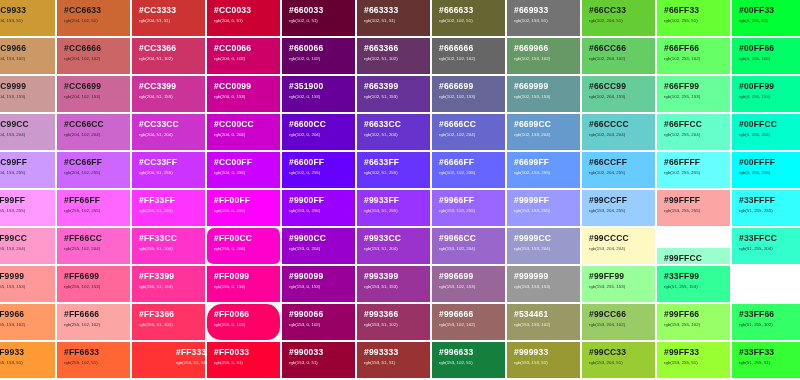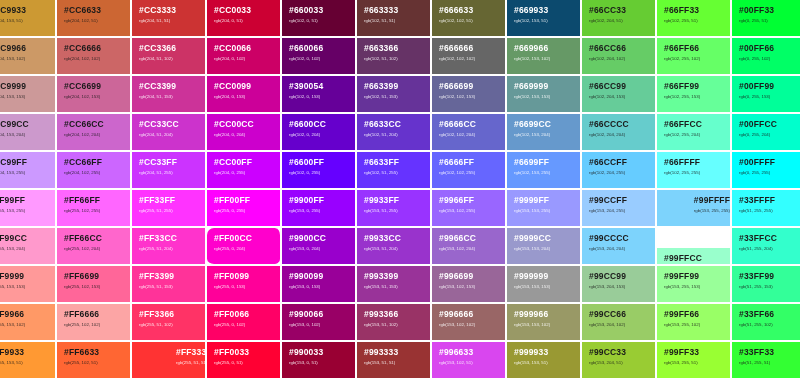--- a/index.html
+++ b/index.html
@@ -87,21 +87,21 @@
         <span class="swatch-rgb">rgb(102, 0, 51)</span>
       </div>
       <div class="swatch-cell light-text" style="background-color: rgb(102, 51, 51);">
         <span class="swatch-hex">#663333</span>
         <span class="swatch-rgb">rgb(102, 51, 51)</span>
       </div>
       <div class="swatch-cell light-text" style="background-color: rgb(102, 102, 51);">
         <span class="swatch-hex">#666633</span>
         <span class="swatch-rgb">rgb(102, 102, 51)</span>
       </div>
-      <div class="swatch-cell light-text" style="background-color: #0c4a6e;">
+      <div class="swatch-cell light-text" style="background-color: #737373;">
         <span class="swatch-hex">#669933</span>
         <span class="swatch-rgb">rgb(102, 153, 51)</span>
       </div>
       <div class="swatch-cell dark-text" style="background-color: rgb(102, 204, 51);">
         <span class="swatch-hex">#66CC33</span>
         <span class="swatch-rgb">rgb(102, 204, 51)</span>
       </div>
       <div class="swatch-cell dark-text" style="background-color: rgb(102, 255, 51);">
         <span class="swatch-hex">#66FF33</span>
         <span class="swatch-rgb">rgb(102, 255, 51)</span>
@@ -168,21 +168,21 @@
       </div>
       <div class="swatch-cell light-text" style="background-color: rgb(204, 51, 153);">
         <span class="swatch-hex">#CC3399</span>
         <span class="swatch-rgb">rgb(204, 51, 153)</span>
       </div>
       <div class="swatch-cell light-text" style="background-color: rgb(204, 0, 153);">
         <span class="swatch-hex">#CC0099</span>
         <span class="swatch-rgb">rgb(204, 0, 153)</span>
       </div>
       <div class="swatch-cell light-text" style="background-color: rgb(102, 0, 153);">
-        <span class="swatch-hex">#390054</span>
+        <span class="swatch-hex">#351900</span>
         <span class="swatch-rgb">rgb(102, 0, 153)</span>
       </div>
       <div class="swatch-cell light-text" style="background-color: rgb(102, 51, 153);">
         <span class="swatch-hex">#663399</span>
         <span class="swatch-rgb">rgb(102, 51, 153)</span>
       </div>
       <div class="swatch-cell light-text" style="background-color: rgb(102, 102, 153);">
         <span class="swatch-hex">#666699</span>
         <span class="swatch-rgb">rgb(102, 102, 153)</span>
       </div>
@@ -325,21 +325,21 @@
         <span class="swatch-rgb">rgb(153, 102, 255)</span>
       </div>
       <div class="swatch-cell light-text" style="background-color: rgb(153, 153, 255);">
         <span class="swatch-hex">#9999FF</span>
         <span class="swatch-rgb">rgb(153, 153, 255)</span>
       </div>
       <div class="swatch-cell dark-text" style="background-color: rgb(153, 204, 255);">
         <span class="swatch-hex">#99CCFF</span>
         <span class="swatch-rgb">rgb(153, 204, 255)</span>
       </div>
-      <div class="swatch-cell dark-text" style="background-color: #7dd3fc; text-align: right;">
+      <div class="swatch-cell dark-text" style="background-color: #fca5a5;">
         <span class="swatch-hex">#99FFFF</span>
         <span class="swatch-rgb">rgb(153, 255, 255)</span>
       </div>
       <div class="swatch-cell dark-text" style="background-color: rgb(51, 255, 255);">
         <span class="swatch-hex">#33FFFF</span>
         <span class="swatch-rgb">rgb(51, 255, 255)</span>
       </div>
     </div>
     <div class="swatch-row">
       <div class="swatch-cell dark-text" style="background-color: rgb(255, 153, 204);">
@@ -367,21 +367,21 @@
         <span class="swatch-rgb">rgb(153, 51, 204)</span>
       </div>
       <div class="swatch-cell light-text" style="background-color: rgb(153, 102, 204);">
         <span class="swatch-hex">#9966CC</span>
         <span class="swatch-rgb">rgb(153, 102, 204)</span>
       </div>
       <div class="swatch-cell light-text" style="background-color: rgb(153, 153, 204);">
         <span class="swatch-hex">#9999CC</span>
         <span class="swatch-rgb">rgb(153, 153, 204)</span>
       </div>
-      <div class="swatch-cell dark-text" style="background-color: #7dd3fc;">
+      <div class="swatch-cell dark-text" style="background-color: #fef9c3;">
         <span class="swatch-hex">#99CCCC</span>
         <span class="swatch-rgb">rgb(153, 204, 204)</span>
       </div>
       <div class="swatch-cell dark-text" style="background-color: rgb(153, 255, 204); margin-top: 20px;">
         <span class="swatch-hex">#99FFCC</span>
         <span class="swatch-rgb">rgb(153, 255, 204)</span>
       </div>
       <div class="swatch-cell dark-text" style="background-color: rgb(51, 255, 204);">
         <span class="swatch-hex">#33FFCC</span>
         <span class="swatch-rgb">rgb(51, 255, 204)</span>
@@ -413,24 +413,20 @@
         <span class="swatch-rgb">rgb(153, 51, 153)</span>
       </div>
       <div class="swatch-cell light-text" style="background-color: rgb(153, 102, 153);">
         <span class="swatch-hex">#996699</span>
         <span class="swatch-rgb">rgb(153, 102, 153)</span>
       </div>
       <div class="swatch-cell light-text" style="background-color: rgb(153, 153, 153);">
         <span class="swatch-hex">#999999</span>
         <span class="swatch-rgb">rgb(153, 153, 153)</span>
       </div>
-      <div class="swatch-cell dark-text" style="background-color: rgb(153, 204, 153);">
-        <span class="swatch-hex">#99CC99</span>
-        <span class="swatch-rgb">rgb(153, 204, 153)</span>
-      </div>
       <div class="swatch-cell dark-text" style="background-color: rgb(153, 255, 153);">
         <span class="swatch-hex">#99FF99</span>
         <span class="swatch-rgb">rgb(153, 255, 153)</span>
       </div>
       <div class="swatch-cell dark-text" style="background-color: rgb(51, 255, 153);">
         <span class="swatch-hex">#33FF99</span>
         <span class="swatch-rgb">rgb(51, 255, 153)</span>
       </div>
     </div>
     <div class="swatch-row">
@@ -439,38 +435,38 @@
         <span class="swatch-rgb">rgb(255, 153, 102)</span>
       </div>
       <div class="swatch-cell dark-text" style="background-color: #fca5a5;">
         <span class="swatch-hex">#FF6666</span>
         <span class="swatch-rgb">rgb(255, 102, 102)</span>
       </div>
       <div class="swatch-cell light-text" style="background-color: rgb(255, 51, 102);">
         <span class="swatch-hex">#FF3366</span>
         <span class="swatch-rgb">rgb(255, 51, 102)</span>
       </div>
-      <div class="swatch-cell light-text" style="background-color: rgb(255, 0, 102);">
+      <div class="swatch-cell light-text" style="background-color: rgb(255, 0, 102); border-radius: 15px;">
         <span class="swatch-hex">#FF0066</span>
         <span class="swatch-rgb">rgb(255, 0, 102)</span>
       </div>
       <div class="swatch-cell light-text" style="background-color: rgb(153, 0, 102);">
         <span class="swatch-hex">#990066</span>
         <span class="swatch-rgb">rgb(153, 0, 102)</span>
       </div>
       <div class="swatch-cell light-text" style="background-color: rgb(153, 51, 102);">
         <span class="swatch-hex">#993366</span>
         <span class="swatch-rgb">rgb(153, 51, 102)</span>
       </div>
       <div class="swatch-cell light-text" style="background-color: rgb(153, 102, 102);">
         <span class="swatch-hex">#996666</span>
         <span class="swatch-rgb">rgb(153, 102, 102)</span>
       </div>
       <div class="swatch-cell light-text" style="background-color: rgb(153, 153, 102);">
-        <span class="swatch-hex">#999966</span>
+        <span class="swatch-hex">#534461</span>
         <span class="swatch-rgb">rgb(153, 153, 102)</span>
       </div>
       <div class="swatch-cell dark-text" style="background-color: rgb(153, 204, 102);">
         <span class="swatch-hex">#99CC66</span>
         <span class="swatch-rgb">rgb(153, 204, 102)</span>
       </div>
       <div class="swatch-cell dark-text" style="background-color: rgb(153, 255, 102);">
         <span class="swatch-hex">#99FF66</span>
         <span class="swatch-rgb">rgb(153, 255, 102)</span>
       </div>
@@ -497,21 +493,21 @@
         <span class="swatch-rgb">rgb(255, 0, 51)</span>
       </div>
       <div class="swatch-cell light-text" style="background-color: rgb(153, 0, 51);">
         <span class="swatch-hex">#990033</span>
         <span class="swatch-rgb">rgb(153, 0, 51)</span>
       </div>
       <div class="swatch-cell light-text" style="background-color: rgb(153, 51, 51);">
         <span class="swatch-hex">#993333</span>
         <span class="swatch-rgb">rgb(153, 51, 51)</span>
       </div>
-      <div class="swatch-cell light-text" style="background-color: #d946ef;">
+      <div class="swatch-cell light-text" style="background-color: #15803d;">
         <span class="swatch-hex">#996633</span>
         <span class="swatch-rgb">rgb(153, 102, 51)</span>
       </div>
       <div class="swatch-cell light-text" style="background-color: rgb(153, 153, 51);">
         <span class="swatch-hex">#999933</span>
         <span class="swatch-rgb">rgb(153, 153, 51)</span>
       </div>
       <div class="swatch-cell dark-text" style="background-color: rgb(153, 204, 51);">
         <span class="swatch-hex">#99CC33</span>
         <span class="swatch-rgb">rgb(153, 204, 51)</span>

